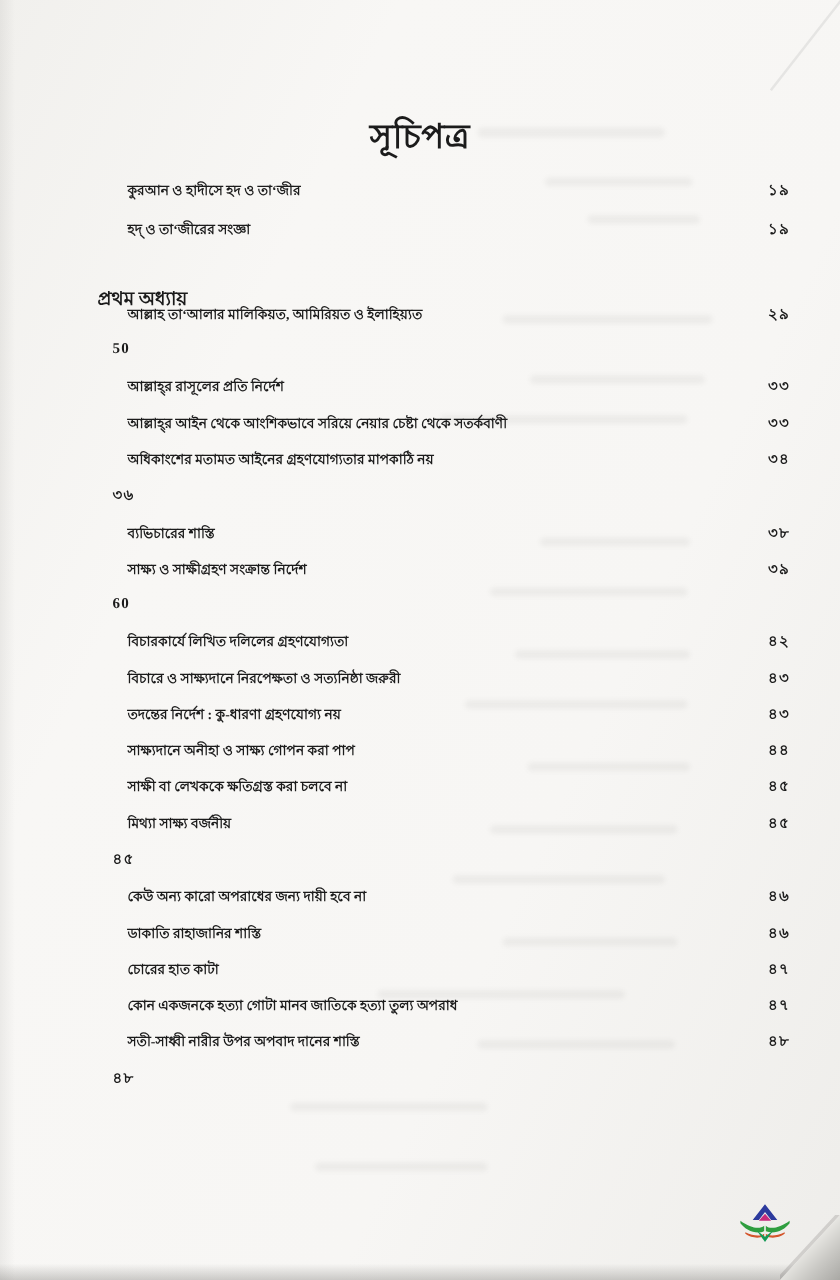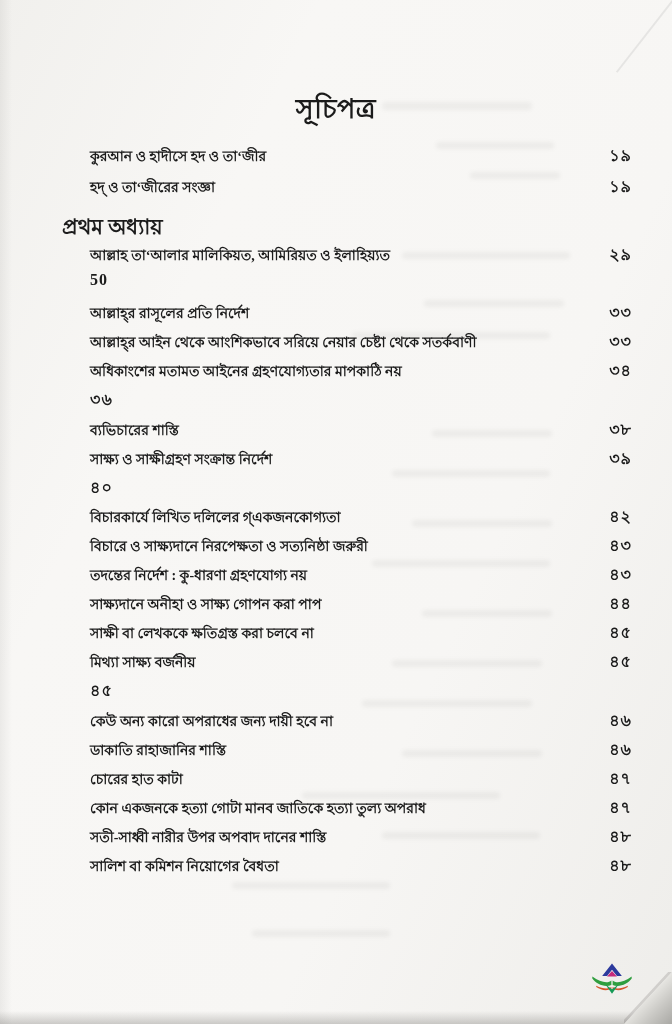--- a/index.html
+++ b/index.html
@@ -16,27 +16,27 @@
   .bottom-band{position:absolute;left:0;bottom:0;width:100%;height:13px;
     background:linear-gradient(180deg,rgba(86,84,80,0) 0%,rgba(86,84,80,.28) 100%);}
   .page-title{
     position:absolute;top:88px;left:0;width:100%;margin:0;text-align:center;
     font-size:27px;font-weight:700;letter-spacing:.5px;
   }
   .toc-group{position:absolute;left:90px;width:542px;}
   #pre-entries{top:143px;}
   #main-entries{top:242px;}
   .chapter-heading{
-    position:absolute;left:62px;top:211px;margin:0;
-    font-size:21px;font-weight:700;
+    position:absolute;left:62px;top:211px;margin:16px;
+    font-size:15px;font-weight:700;
   }
   .toc-row{display:flex;justify-content:space-between;align-items:baseline;height:29.1px;}
   #pre-entries .toc-row{height:31px;}
-  .toc-label{font-size:14px;font-weight:600;white-space:nowrap;}
-  .toc-page{font-size:16px;font-weight:600;letter-spacing:1px;}
+  .toc-label{font-size:11px;font-weight:600;white-space:nowrap;margin-left:12px;}
+  .toc-page{font-size:12px;font-weight:600;letter-spacing:1px;}
   .logo{position:absolute;left:591px;top:962px;}
   
   .ghost-layer{position:absolute;inset:0;pointer-events:none;}
   .g{position:absolute;background:#6f6e6a;opacity:.08;filter:blur(2px);border-radius:4px;}
   
   .page-curl{position:absolute;right:0;bottom:0;width:48px;height:52px;
     clip-path:polygon(100% 0,100% 100%,0 100%);
     background:linear-gradient(315deg,#a9a8a4 0%,#c9c8c4 28%,#e7e6e2 52%,#f3f2ef 66%);}
   .page-curl-edge{position:absolute;right:0;bottom:0;width:48px;height:52px;
     clip-path:polygon(100% 0,92% 0,0 92%,0 100%);
@@ -121,25 +121,25 @@
     <span class="toc-label">ব্যভিচারের শাস্তি</span>
     <span class="toc-page">৩৮</span>
   </div>
 
   <div class="toc-row">
     <span class="toc-label">সাক্ষ্য ও সাক্ষীগ্রহণ সংক্রান্ত নির্দেশ</span>
     <span class="toc-page">৩৯</span>
   </div>
 
   <div class="toc-row">
-    <span class="toc-page">৪০</span>
-  </div>
-
-  <div class="toc-row">
-    <span class="toc-label">বিচারকার্যে লিখিত দলিলের গ্একজনকোগ্যতা</span>
+    <span class="toc-page">60</span>
+  </div>
+
+  <div class="toc-row">
+    <span class="toc-label">বিচারকার্যে লিখিত দলিলের গ্রহণযোগ্যতা</span>
     <span class="toc-page">৪২</span>
   </div>
 
   <div class="toc-row">
     <span class="toc-label">বিচারে ও সাক্ষ্যদানে নিরপেক্ষতা ও সত্যনিষ্ঠা জরুরী</span>
     <span class="toc-page">৪৩</span>
   </div>
 
   <div class="toc-row">
     <span class="toc-label">তদন্তের নির্দেশ : কু-ধারণা গ্রহণযোগ্য নয়</span>
@@ -184,21 +184,20 @@
     <span class="toc-label">কোন একজনকে হত্যা গোটা মানব জাতিকে হত্যা তুল্য অপরাধ</span>
     <span class="toc-page">৪৭</span>
   </div>
 
   <div class="toc-row">
     <span class="toc-label">সতী-সাধ্বী নারীর উপর অপবাদ দানের শাস্তি</span>
     <span class="toc-page">৪৮</span>
   </div>
 
   <div class="toc-row">
-    <span class="toc-label">সালিশ বা কমিশন নিয়োগের বৈধতা</span>
     <span class="toc-page">৪৮</span>
   </div>
 </div>
 
   <svg class="logo" width="42" height="37" viewBox="0 0 64 56" aria-hidden="true">
     <path d="M32 2 L47 21 L39.5 21 L32 11.5 L24.5 21 L17 21 Z" fill="#2c3a9d"></path>
     <path d="M32 13.5 L39.5 22 L24.5 22 Z" fill="#c62a7c"></path>
     <path d="M2 22 C14 31 26 33 31 28 L31 35 C20 39 8 33 2 25 Z" fill="#2f9e3f"></path>
     <path d="M62 22 C50 31 38 33 33 28 L33 35 C44 39 56 33 62 25 Z" fill="#2f9e3f"></path>
     <path d="M8 36 C18 41 27 41 31 38 L31 41 C24 44 15 43 8 38 Z" fill="#d4562c"></path>

